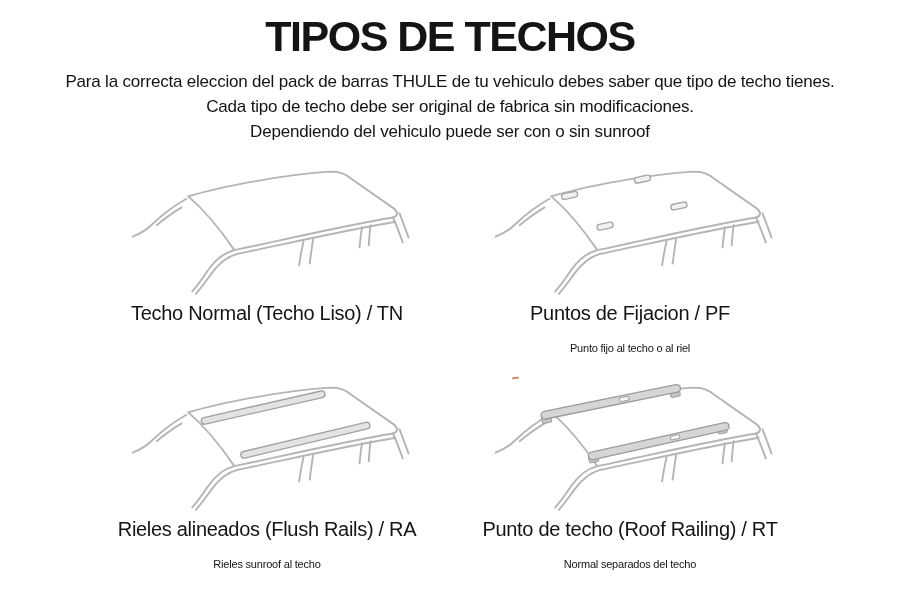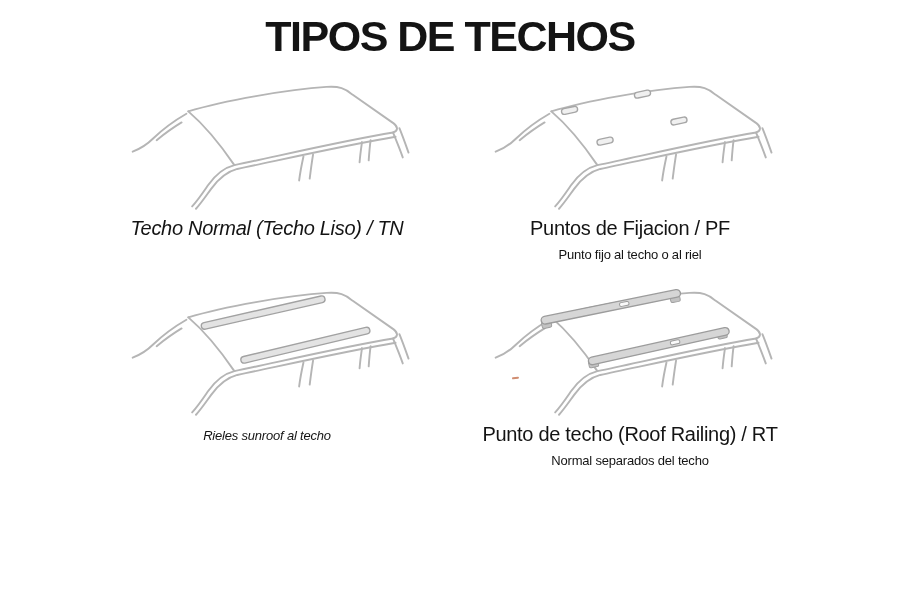--- a/index.html
+++ b/index.html
@@ -36,38 +36,38 @@
     display: grid;
     grid-template-columns: 450px 450px;
     margin-top: 14px;
     row-gap: 16px;
   }
   .cell {
     display: flex;
     flex-direction: column;
     align-items: center;
   }
-  .cell-left  { transform: translateX(42px); font-style: italic; }
+  .cell-left  { transform: translateX(42px); }
   .cell-right { transform: translateX(-45px); justify-content: flex-end; }
   .drawing {
     display: block;
     filter: blur(0.3px);
   }
   .roof-label {
     font-size: 20px;
     font-weight: 400;
     letter-spacing: -0.3px;
     margin-top: 2px;
     white-space: nowrap;
   }
   .roof-sublabel {
-    font-size: 13px;
+    font-size: 11px;
     font-weight: 400;
     letter-spacing: -0.2px;
-    margin-top: 7px;
+    margin-top: 17px;
     white-space: nowrap;
     min-height: 16px;
   }
   .speck {
     position: absolute;
     left: 512px;
     top: 377px;
     width: 7px;
     height: 2px;
     border-radius: 1px;
@@ -139,20 +139,25 @@
         <g fill="#fafafa" stroke="#9c9c9c" stroke-width="1">
           <rect x="-5" y="-2" width="10" height="4" rx="2" transform="translate(144,26) rotate(-11.5)"></rect>
           <rect x="-5" y="-2" width="10" height="4" rx="2" transform="translate(197,66) rotate(-12.5)"></rect>
         </g>
       </g>
     </defs>
   </svg>
 
   <h1 class="page-title">TIPOS DE TECHOS</h1>
 
+  <div class="intro-block">
+    <p class="intro">Para la correcta eleccion del pack de barras THULE de tu vehiculo debes saber que tipo de techo tienes.</p>
+    <p class="intro">Cada tipo de techo debe ser original de fabrica sin modificaciones.</p>
+    <p class="intro">Dependiendo del vehiculo puede ser con o sin sunroof</p>
+  </div>
 
   <div class="grid">
 
     <section class="cell cell-left">
       <svg class="drawing" width="300" height="142" viewBox="0 0 300 148">
         <use href="#car-roof-base"></use>
       </svg>
       <div class="roof-label">Techo Normal (Techo Liso) / TN</div>
       <div class="roof-sublabel"></div>
     </section>
@@ -164,20 +169,21 @@
       </svg>
       <div class="roof-label">Puntos de Fijacion / PF</div>
       <div class="roof-sublabel">Punto fijo al techo o al riel</div>
     </section>
 
     <section class="cell cell-left">
       <svg class="drawing" width="300" height="142" viewBox="0 0 300 148">
         <use href="#car-roof-base"></use>
         <use href="#flush-rails"></use>
       </svg>
+      <div class="roof-label">Rieles alineados (Flush Rails) / RA</div>
       <div class="roof-sublabel">Rieles sunroof al techo</div>
     </section>
 
     <section class="cell cell-right">
       <svg class="drawing" width="300" height="142" viewBox="0 0 300 148">
         <use href="#car-roof-base"></use>
         <use href="#roof-railings"></use>
       </svg>
       <div class="roof-label">Punto de techo (Roof Railing) / RT</div>
       <div class="roof-sublabel">Normal separados del techo</div>

